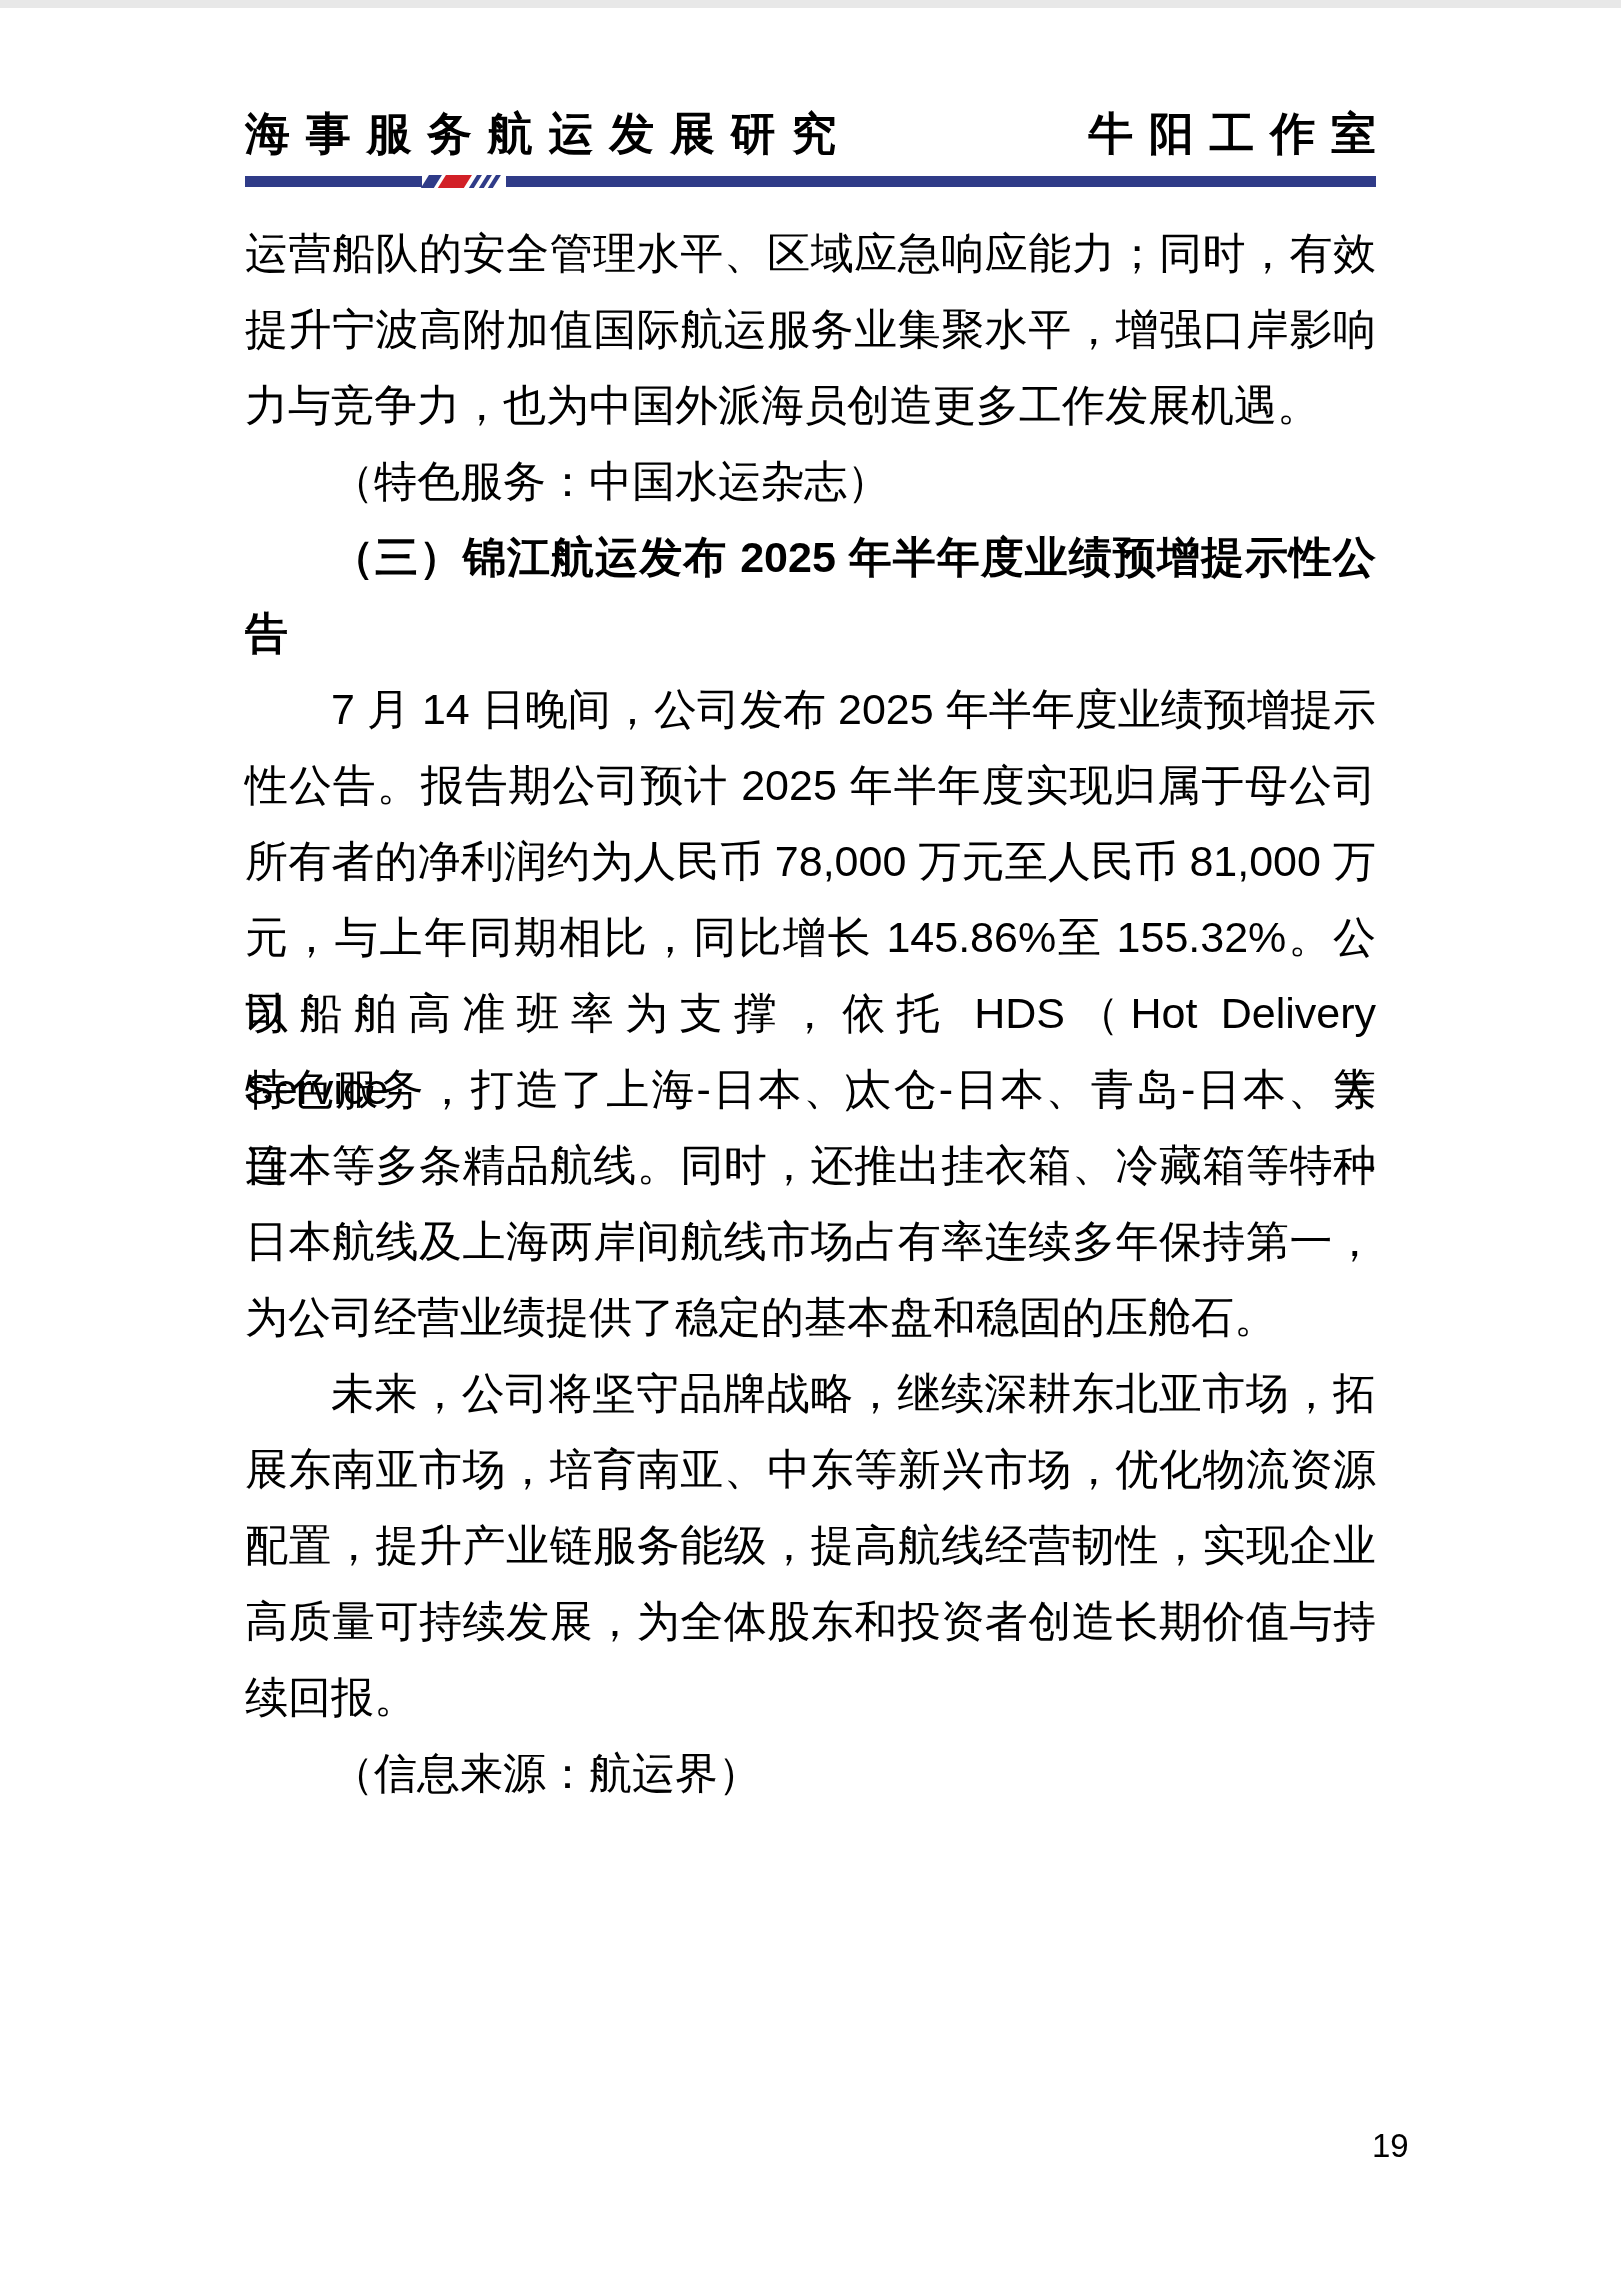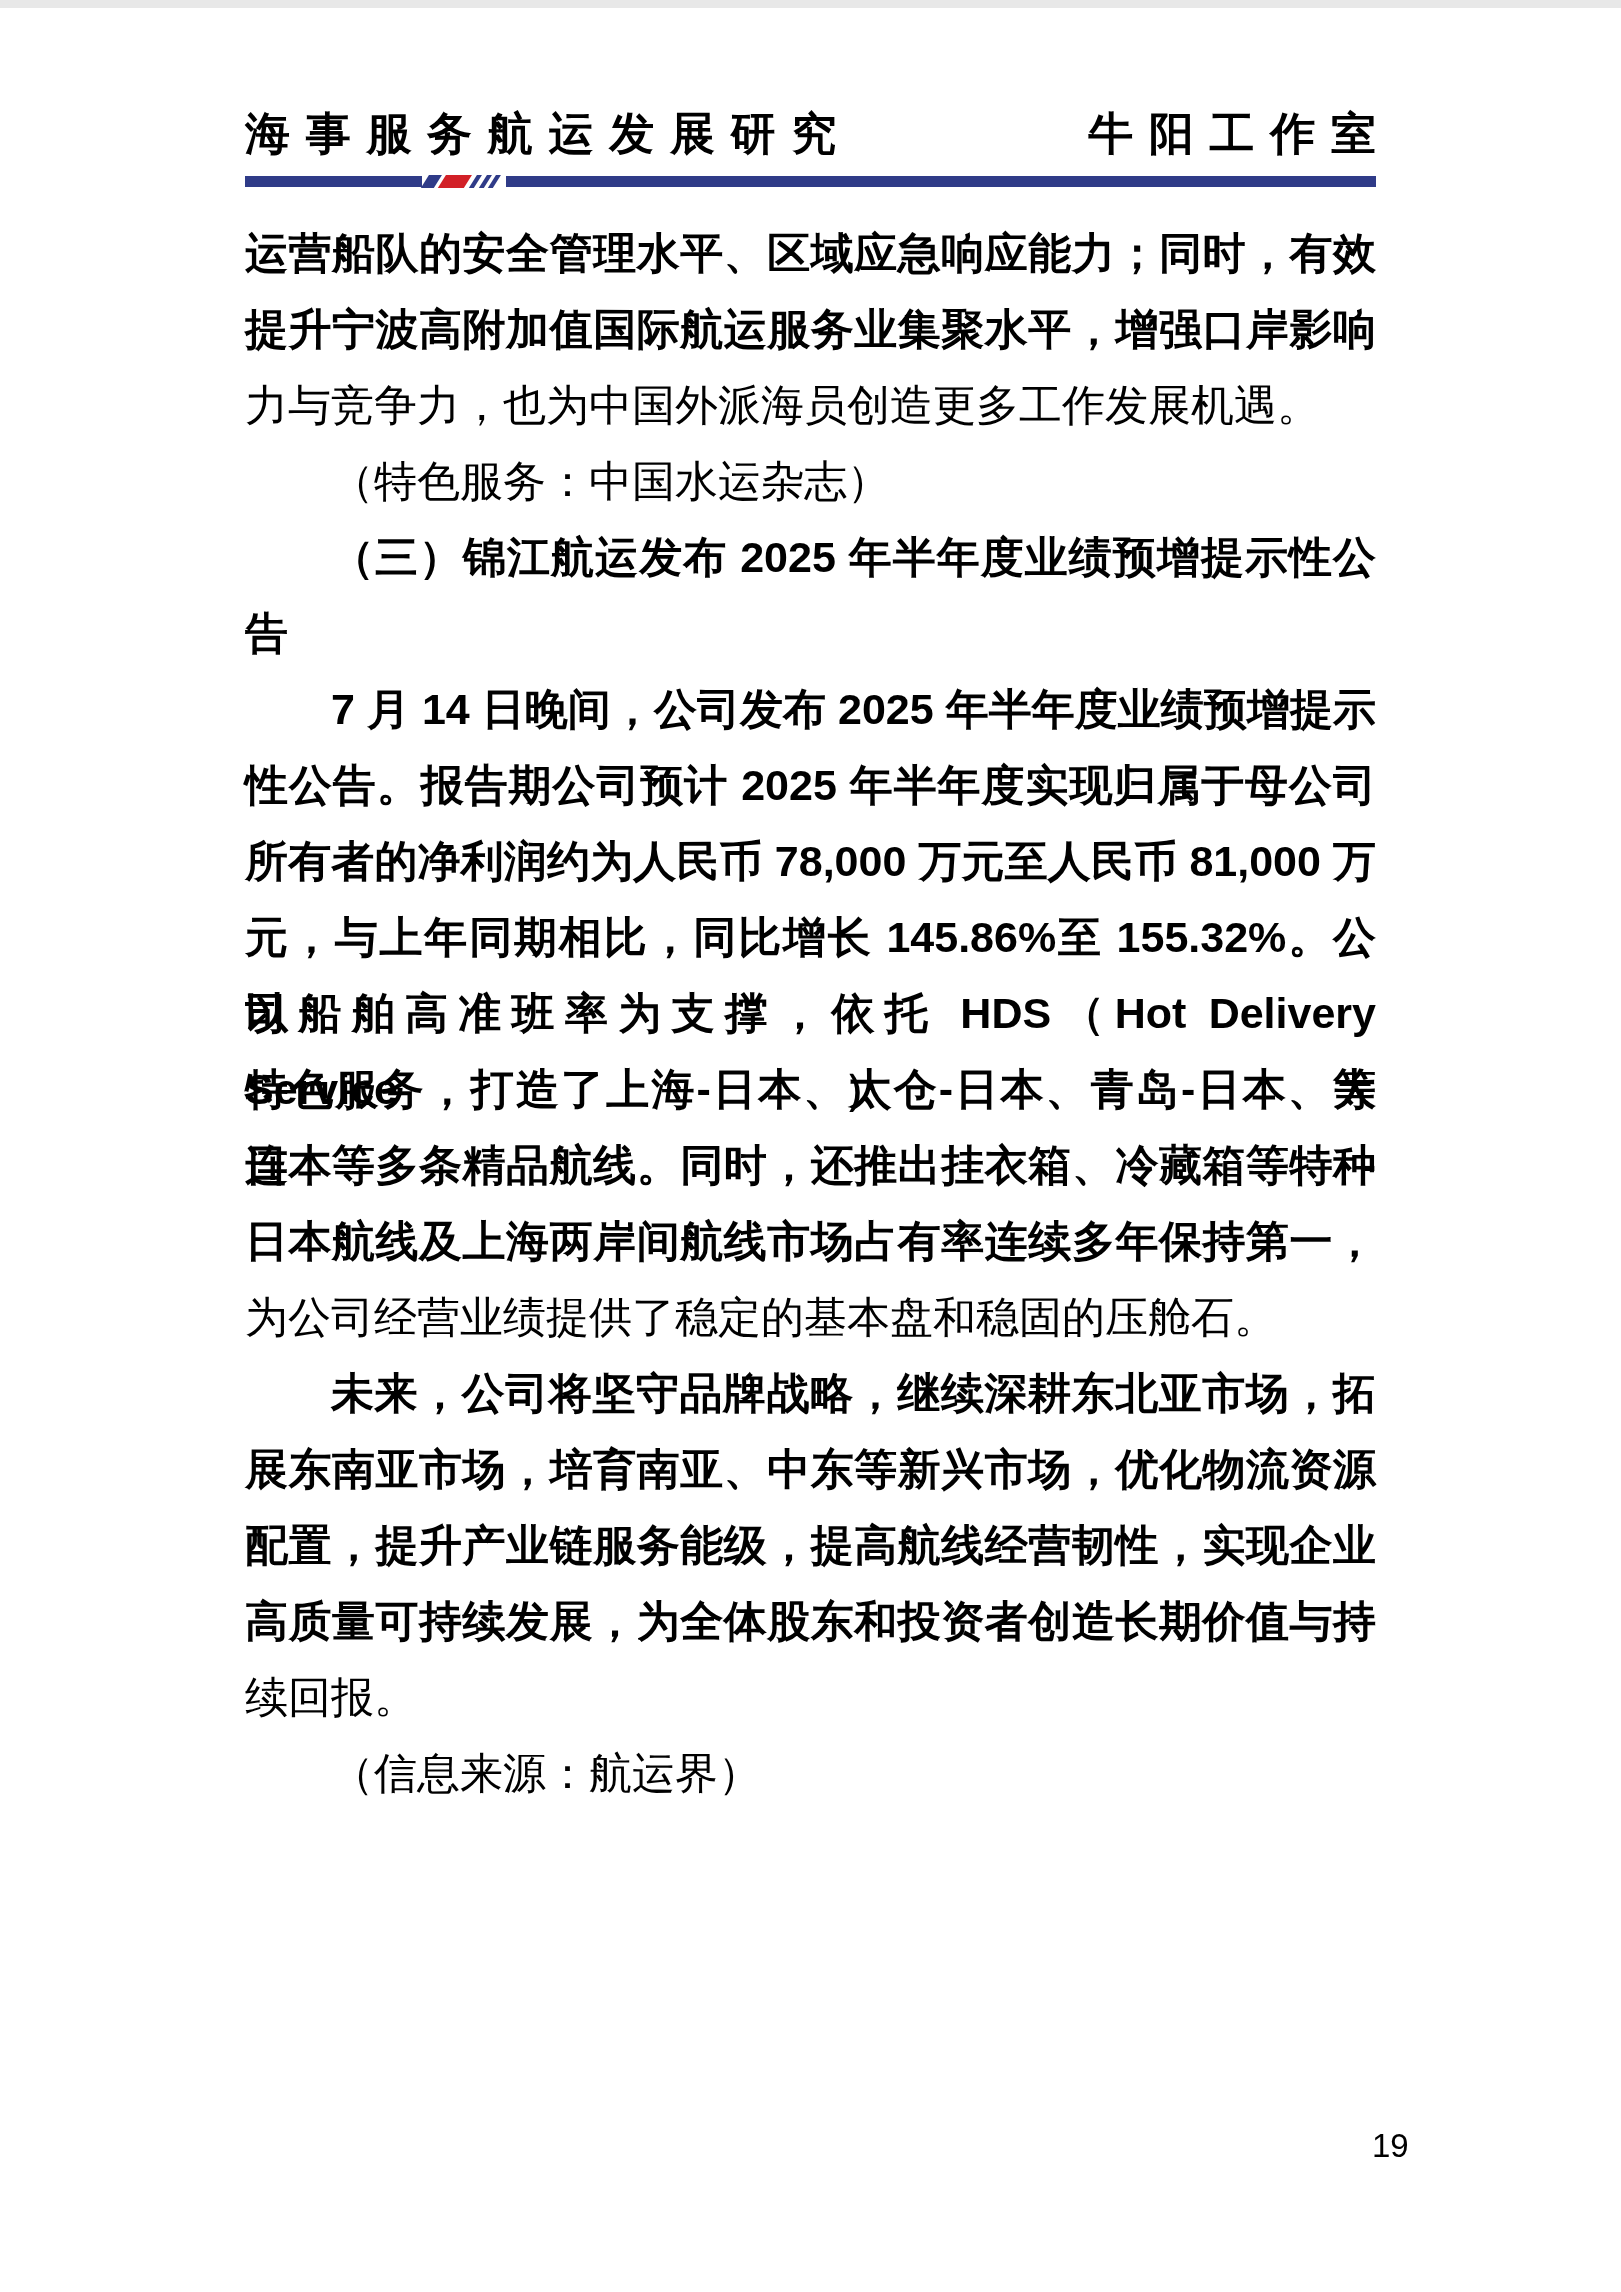--- a/index.html
+++ b/index.html
@@ -43,21 +43,21 @@
   
   .doc-body{
     position:absolute;left:245px;top:207px;width:1131px;
   }
   .line{
     height:76px;line-height:76px;
     font-size:43px;
     text-align:left;
     font-family:"Liberation Sans",sans-serif;
   }
-  .line.fill{text-align:justify;text-align-last:justify;font-weight:bold;}
+  .line.fill{text-align:justify;text-align-last:justify;}
   .line.indent{padding-left:86px;}
   .line.bold{font-weight:bold;}
   
   .pageno{
     position:absolute;left:1372px;top:2117px;
     font-size:33px;line-height:41px;
     font-family:"Liberation Sans",sans-serif;
   }
 </style>
 </head>

